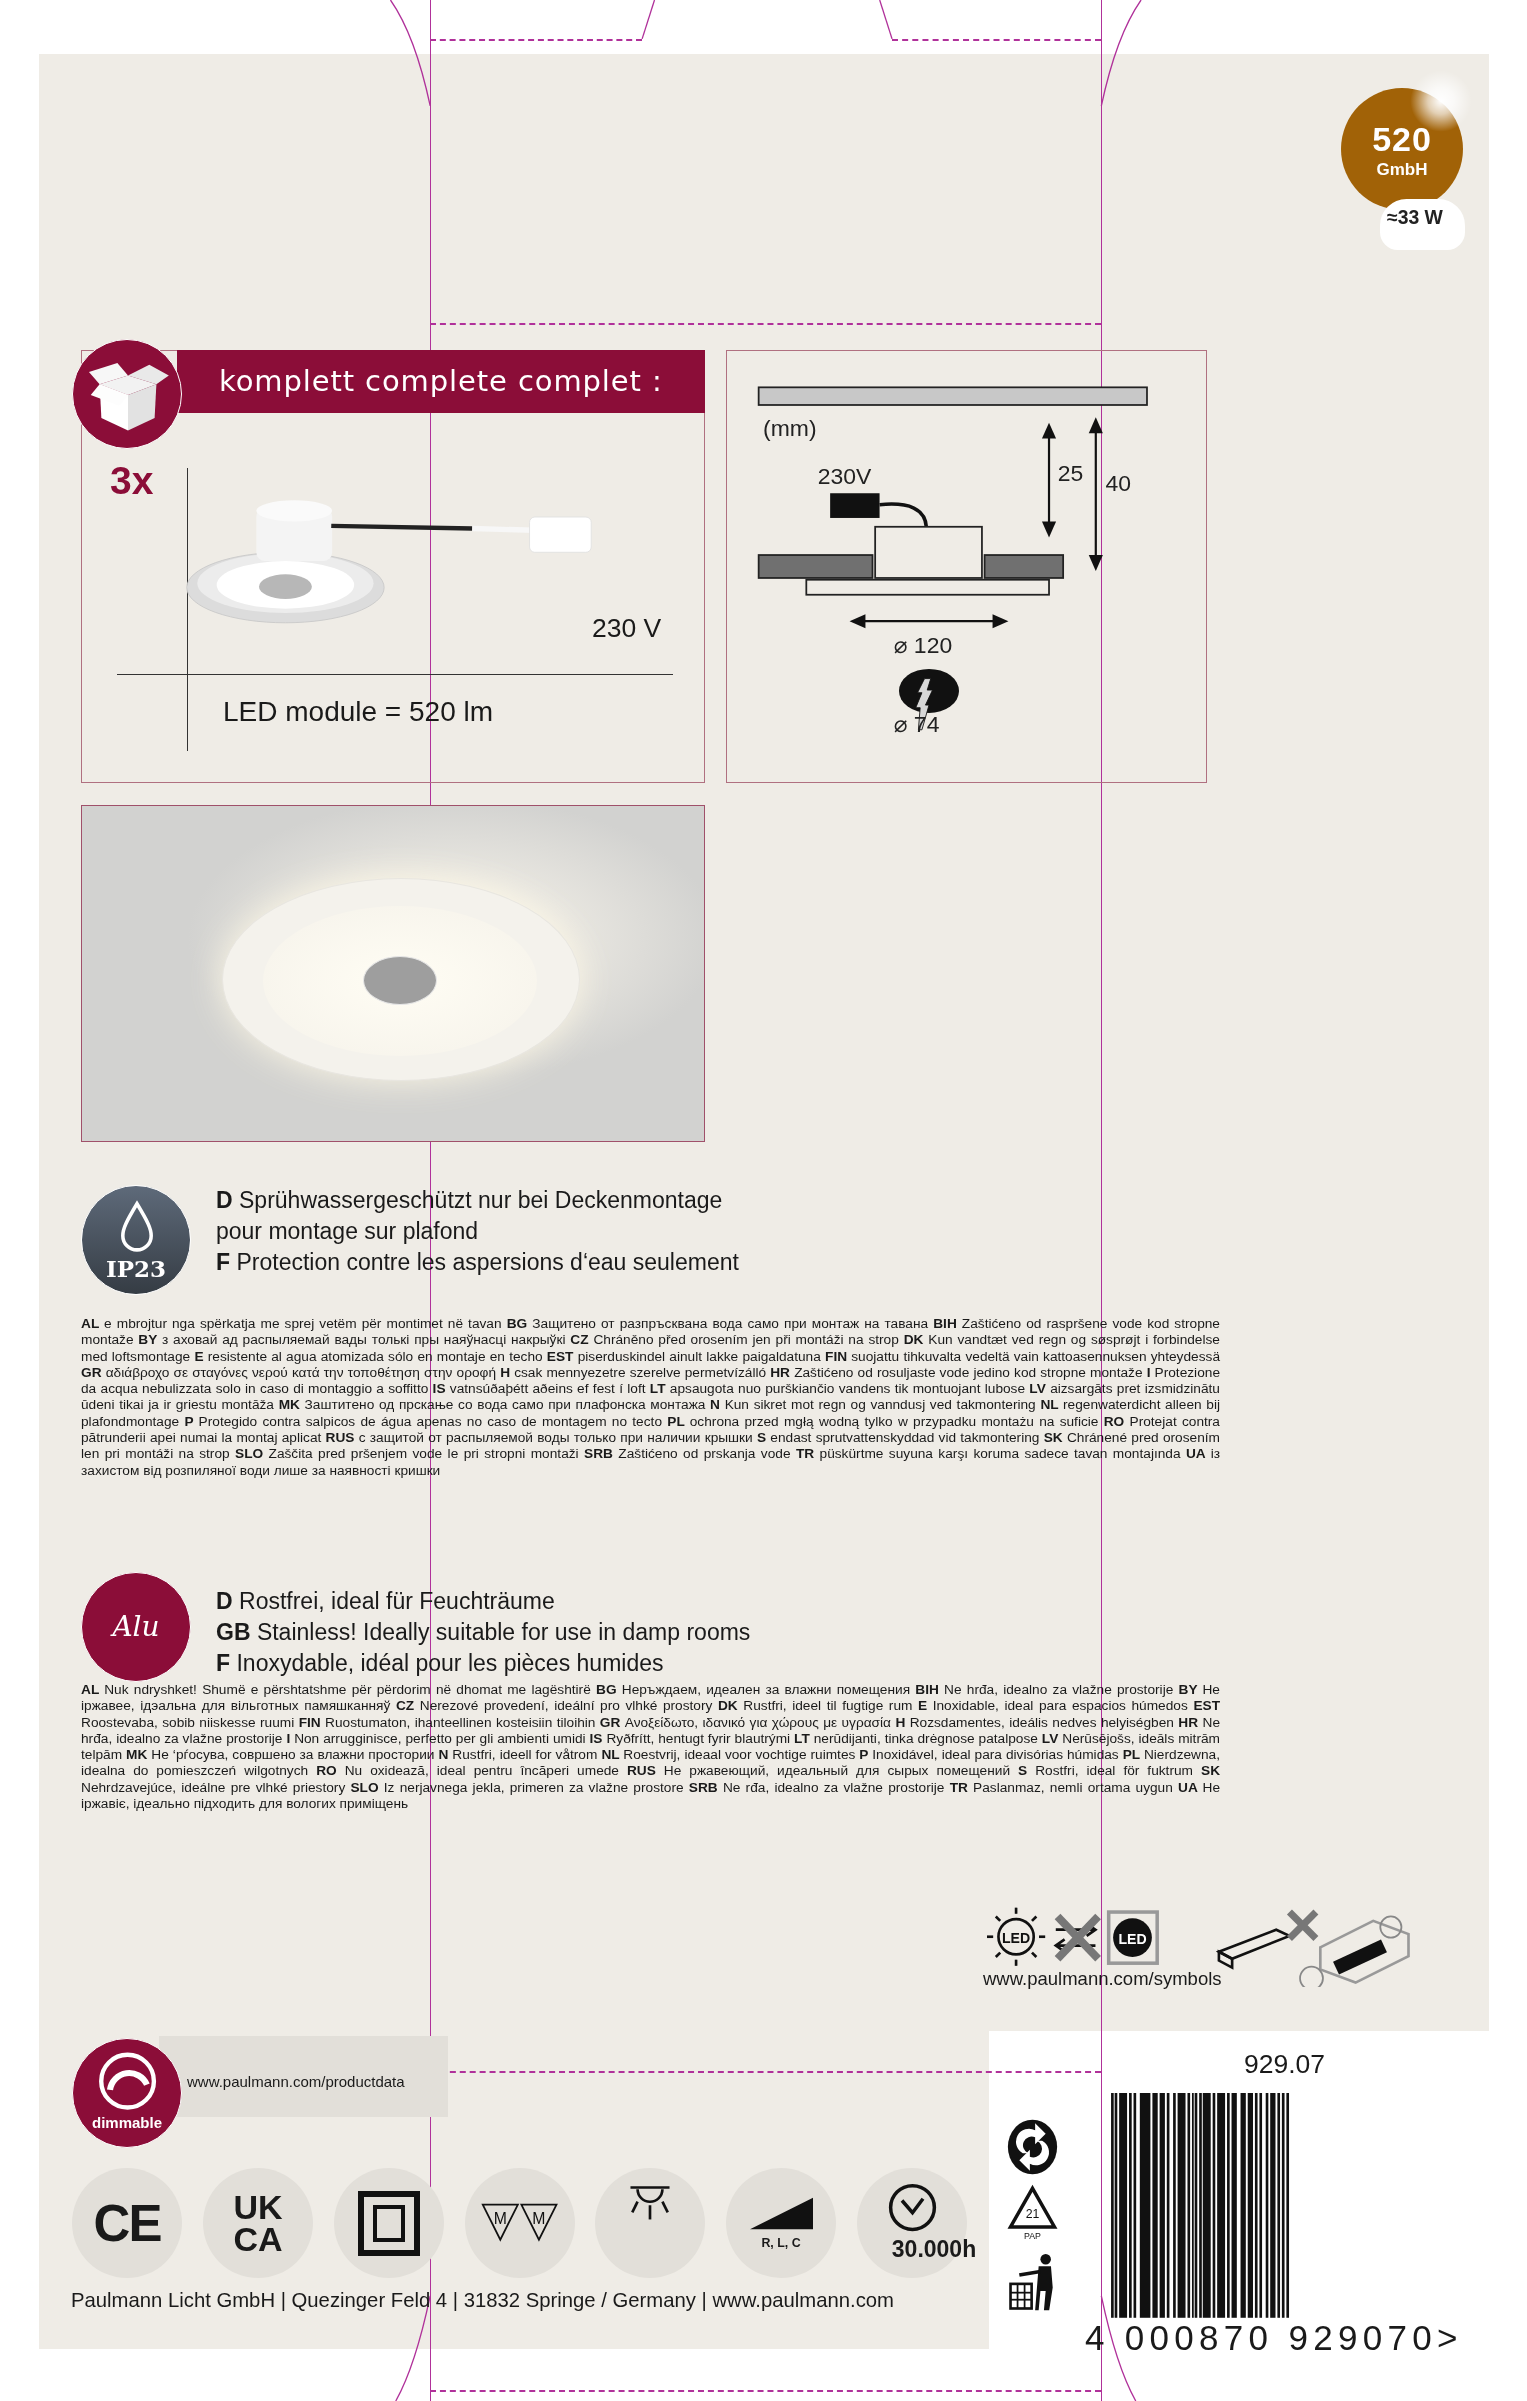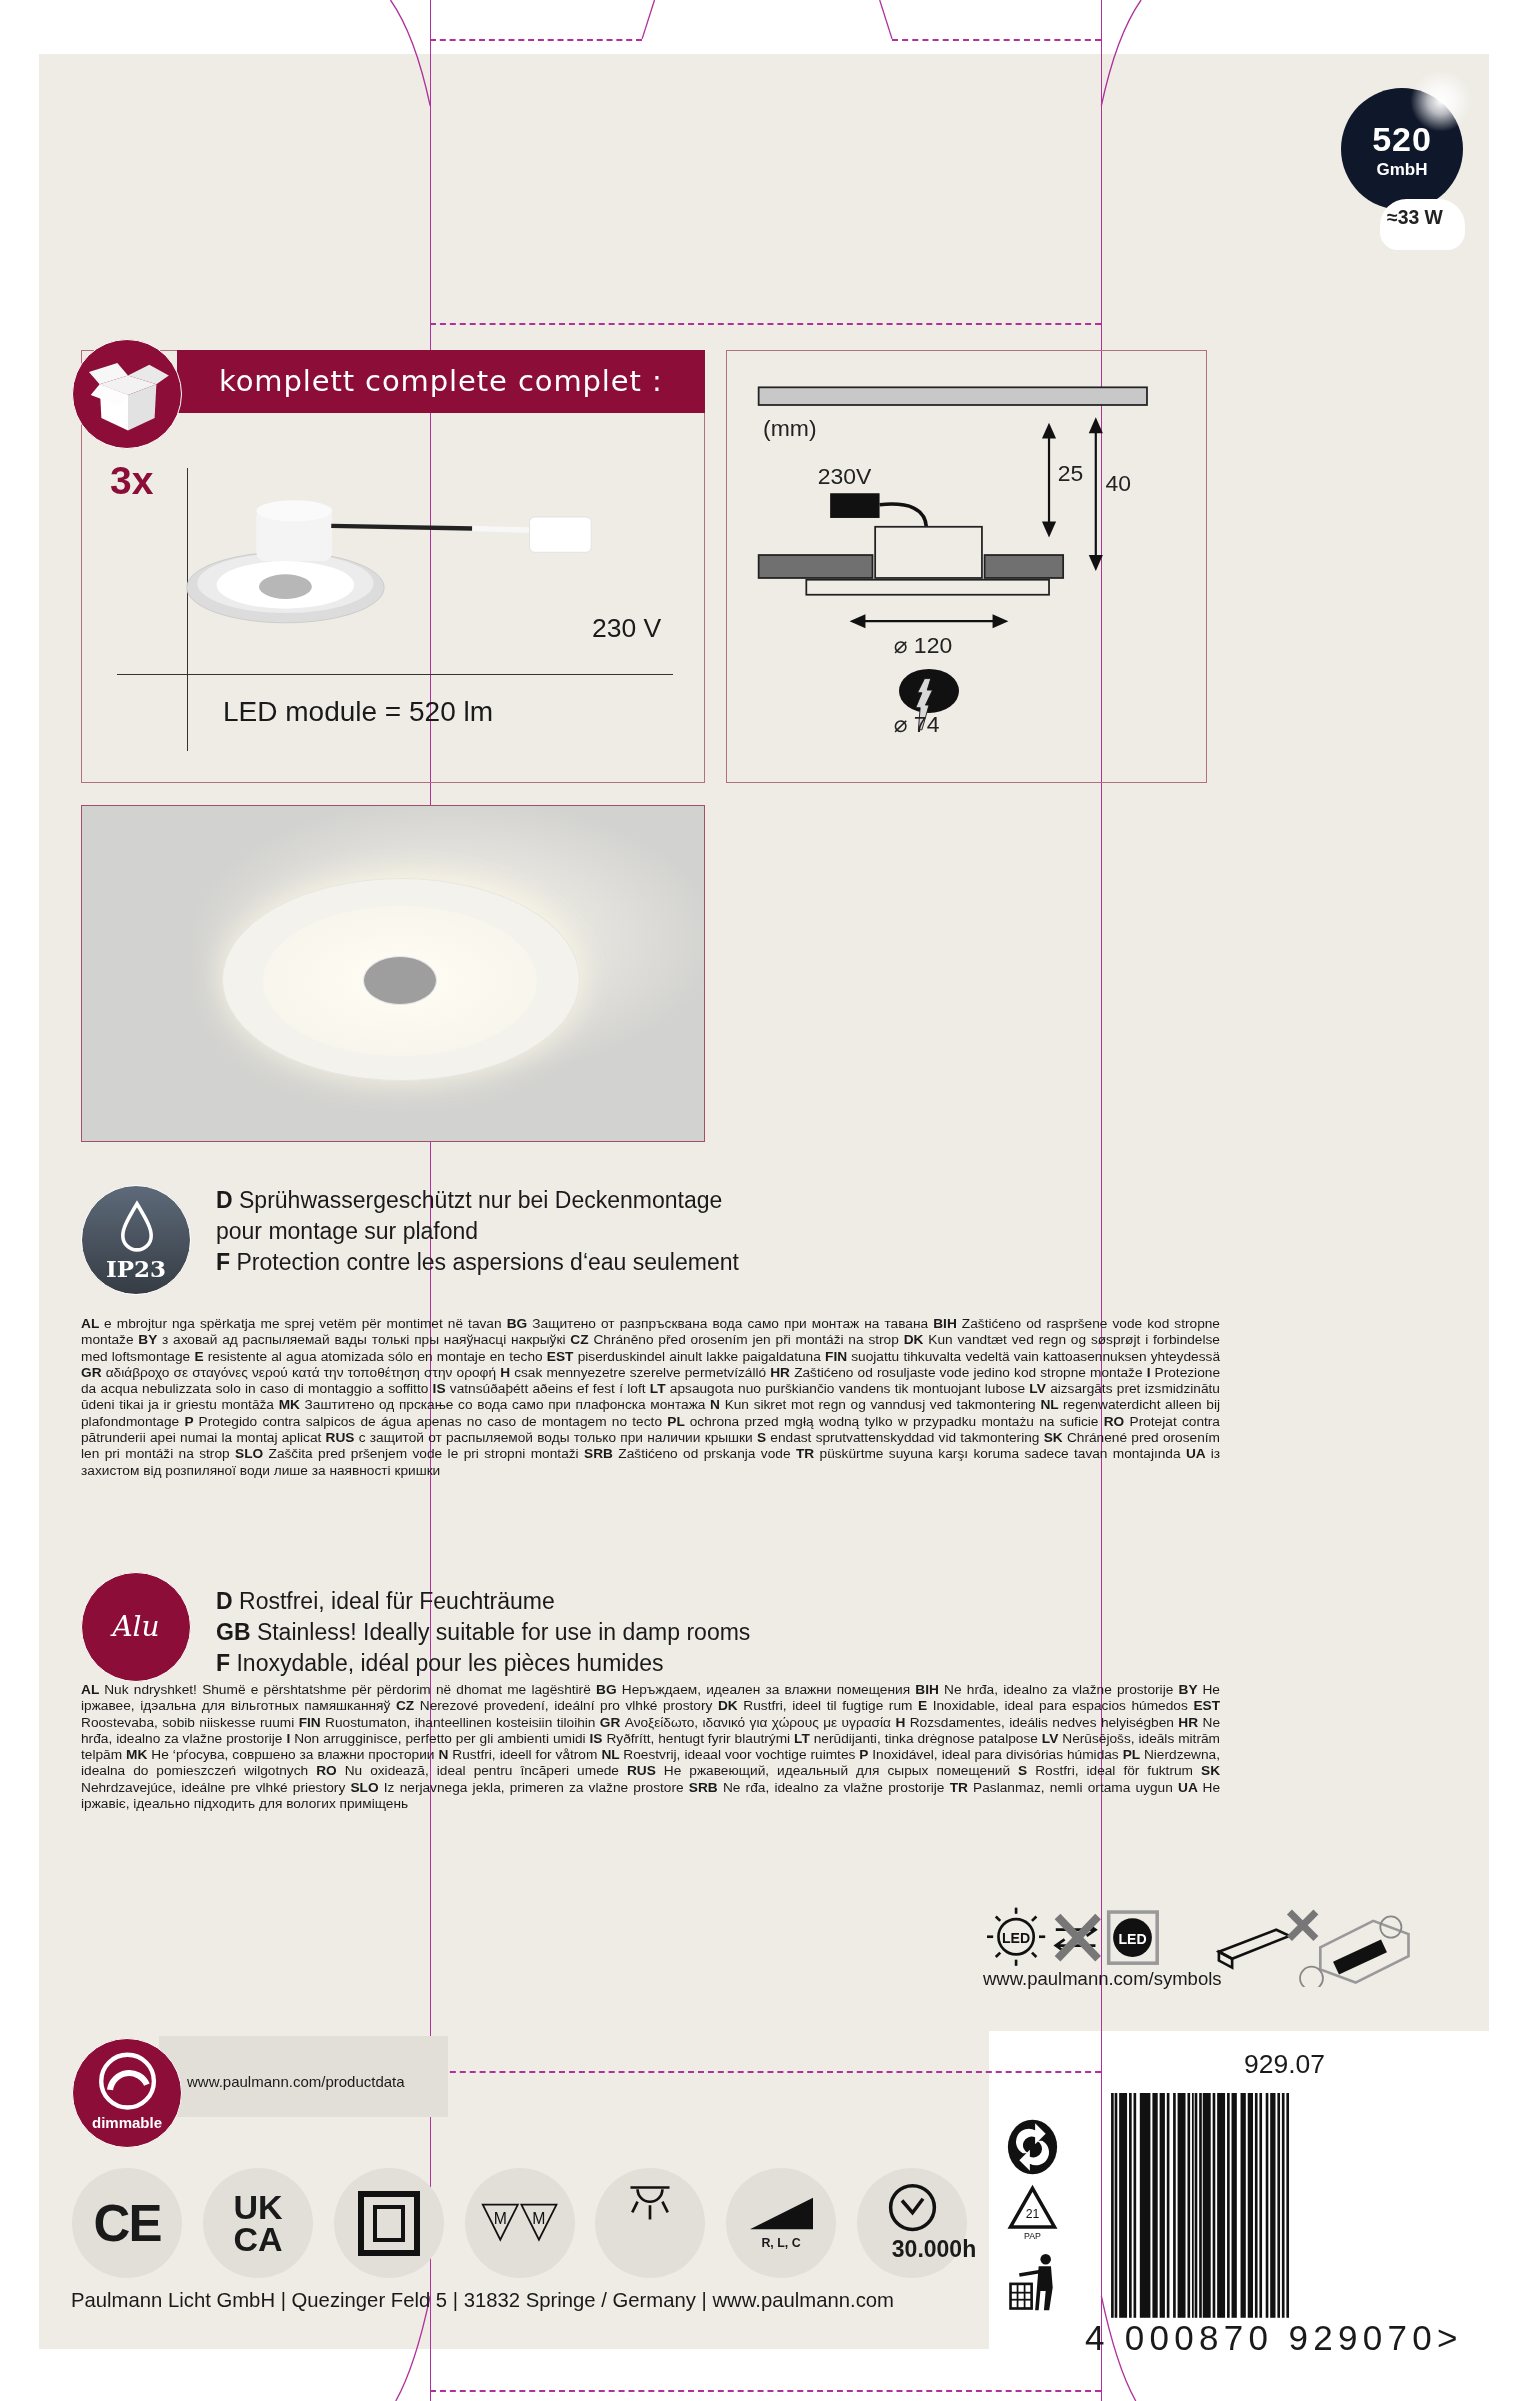--- a/index.html
+++ b/index.html
@@ -9,21 +9,21 @@
   .panel { position: absolute; left: 39px; top: 54px; width: 1450px; height: 2295px; background: #efece6; }
   .white-cut { position: absolute; left: 989px; top: 2031px; width: 539px; height: 370px; background: #ffffff; }
 
   
   .cut { position: absolute; border-color: #b0319a; border-style: solid; border-width: 0; }
   .cut-v { width: 0; border-left-width: 1.3px; }
   .cut-h-dash { height: 0; border-top: 2.6px dashed #b0319a; }
 
   
   .lumen { position: absolute; left: 1341px; top: 88px; width: 122px; height: 122px; border-radius: 50%;
-           background: #0f172a; color: #fff; text-align: center; }
+           background: #a16207; color: #fff; text-align: center; }
   .lumen .glow { position: absolute; right: -8.8px; top: -17.7px; width: 62px; height: 62px; border-radius: 50%;
            background: radial-gradient(circle, #ffffff 0%, rgba(255,255,255,0.7) 30%, rgba(255,255,255,0) 70%); }
   .lumen .num { position: absolute; left: 0; right: 0; top: 32px; font-size: 34px; font-weight: bold; letter-spacing: 0.9px; }
   .lumen .unit { position: absolute; left: 0; right: 0; top: 72px; font-size: 17px; font-weight: bold; }
   .bulb { position: absolute; left: 1380px; top: 199px; width: 85px; height: 51px; border-radius: 26.5px 26.5px 17.7px 17.7px; background: #fff; }
   .bulb-text { position: absolute; left: 1387px; top: 206px; font-size: 19.4px; font-weight: bold; color: #222; }
 
   
   .complete-box { position: absolute; left: 81px; top: 350px; width: 624px; height: 433px; border: 1.3px solid #b07080; }
   .complete-header { position: absolute; left: 177px; top: 350px; width: 528px; height: 63px; background: #8b0d38; }
@@ -292,21 +292,21 @@
 <div class="cert" style="left:857px;">
   <div class="inner">
     <svg width="53" height="49" viewBox="0 0 60 56">
         <circle cx="30" cy="28" r="25" fill="none" stroke="#111" stroke-width="4"></circle>
         <path d="M18 20 L30 34 L42 18" fill="none" stroke="#111" stroke-width="4"></path>
       </svg>
     <span class="cert-text" style="font-size:23px; margin-top:3.5px;margin-left:44px;">30.000h</span>
   </div>
 </div>
 
-<div class="footer">Paulmann Licht GmbH | Quezinger Feld 5 | 31832 Springe / Germany | www.paulmann.com</div>
+<div class="footer">Paulmann Licht GmbH | Quezinger Feld 4 | 31832 Springe / Germany | www.paulmann.com</div>
 
 <svg class="recycle" style="top:2118px;" width="55" height="58" viewBox="0 0 62 66">
   <ellipse cx="31" cy="33" rx="28" ry="31" fill="#111"></ellipse>
   <path d="M20 40 A14 14 0 0 1 34 14 L34 6 L46 18 L34 30 L34 22 A8 8 0 0 0 26 40 Z" fill="#fff"></path>
   <path d="M42 26 A14 14 0 0 1 28 52 L28 60 L16 48 L28 36 L28 44 A8 8 0 0 0 36 26 Z" fill="#fff"></path>
 </svg>
 <svg class="recycle" style="top:2183px;" width="55" height="58" viewBox="0 0 62 66">
   <polygon points="31,6 56,50 6,50" fill="none" stroke="#111" stroke-width="4"></polygon>
   <text x="31" y="40" text-anchor="middle" font-size="14" fill="#111" font-family="Liberation Sans, sans-serif">21</text>
   <text x="31" y="64" text-anchor="middle" font-size="10" fill="#111" font-family="Liberation Sans, sans-serif">PAP</text>

